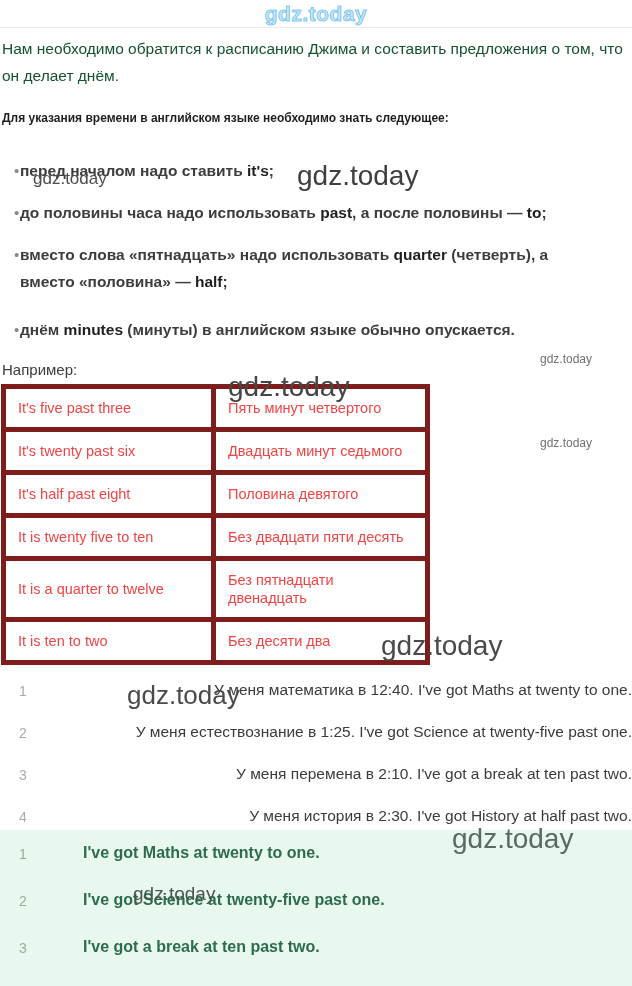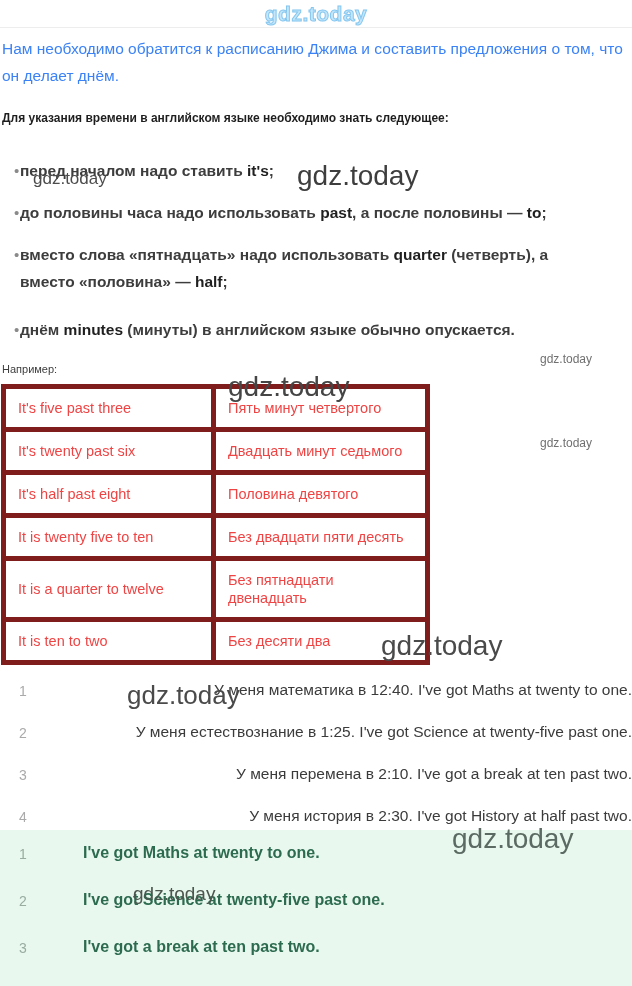--- a/index.html
+++ b/index.html
@@ -21,31 +21,31 @@
   .wm-e { top:436px; left:540px; font-size:12px; color:#707070; font-weight:400; }
   .wm-f { top:630px; left:381px; font-size:28px; color:#4a4a4a; }
   .wm-g { top:680px; left:127px; font-size:26px; color:#4a4a4a; }
   .wm-h { top:823px; left:452px; font-size:28px; color:#5b6a62; }
   .wm-i { top:883px; left:133px; font-size:19px; color:#4c564f; }
 
   .top-rule { position:absolute; top:27px; left:0; width:100%; border-top:1px solid #ededed; }
 
   .content { position:absolute; top:27px; left:0; width:632px; }
 
-  .para { margin:8px 2px 0; font-size:15.5px; line-height:27px; color:#3b82f6; }
+  .para { margin:8px 2px 0; font-size:15.5px; line-height:27px; color:#14532d; }
   .heading { margin:16px 2px 0; font-size:12px; line-height:27px; font-weight:700; color:#1e1e1e; }
 
   .bullets { margin-top:25px; }
   .bullet { display:flex; margin-bottom:15px; font-size:15.5px; line-height:27px; }
   .bullet.wide { margin-bottom:21px; }
   .dot { flex:none; width:20px; padding-left:14px; color:#8a8a8a; font-size:15px; }
   .bullet-text { flex:1; padding-right:60px;font-weight:bold; }
   .bullet-text b, .para b { color:#1f1f1f; }
 
-  .example-label { margin:10px 2px 0; font-size:11px; line-height:23px; }
+  .example-label { margin:10px 2px 0; font-size:15px; line-height:23px; }
 
   table.times { border-collapse:collapse; margin:3px 0 0 1px; }
   table.times td { border:5px solid #7f1d1d; font-size:14.5px; line-height:18px;
                    padding:10px 12px; color:#ef4444; vertical-align:middle; }
   td.c-en { width:210px; }
   td.c-ru { width:214px; }
 
   .tasks { margin-top:14px; }
   .task { display:flex; margin-bottom:19px; font-size:15.5px; line-height:22px; color:#3b3b3b; }
   .task:last-child { margin-bottom:0; }

